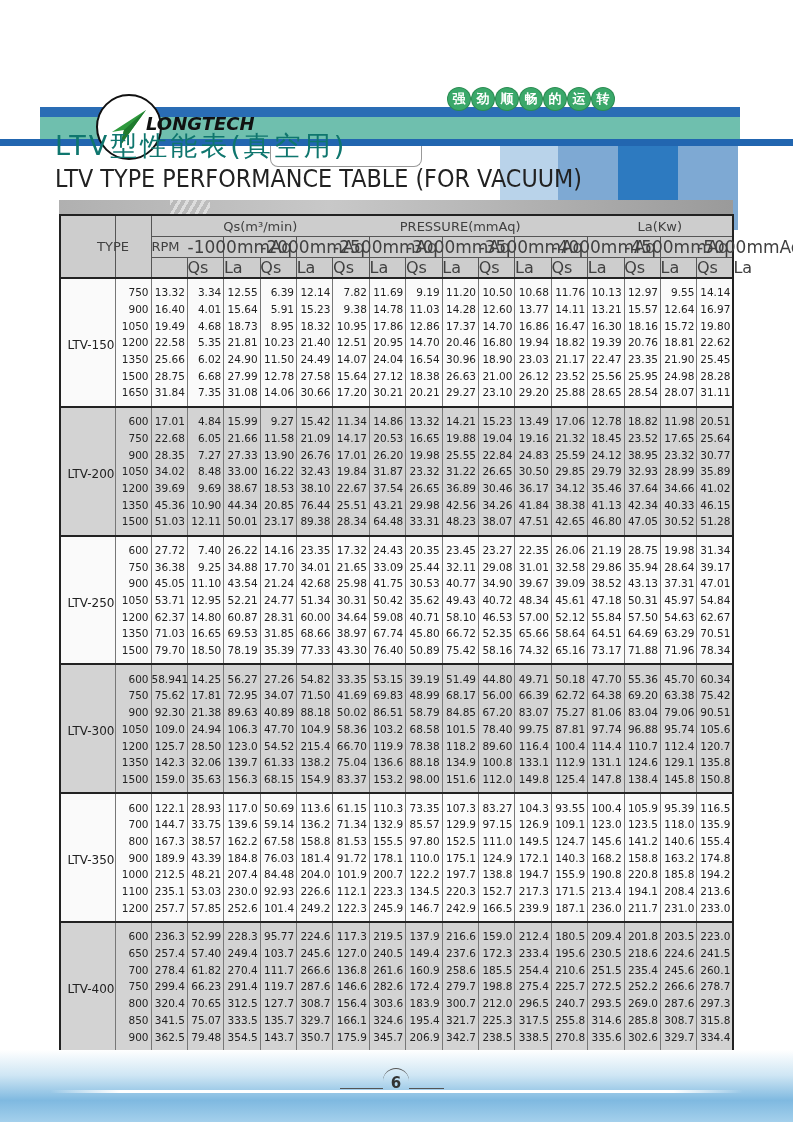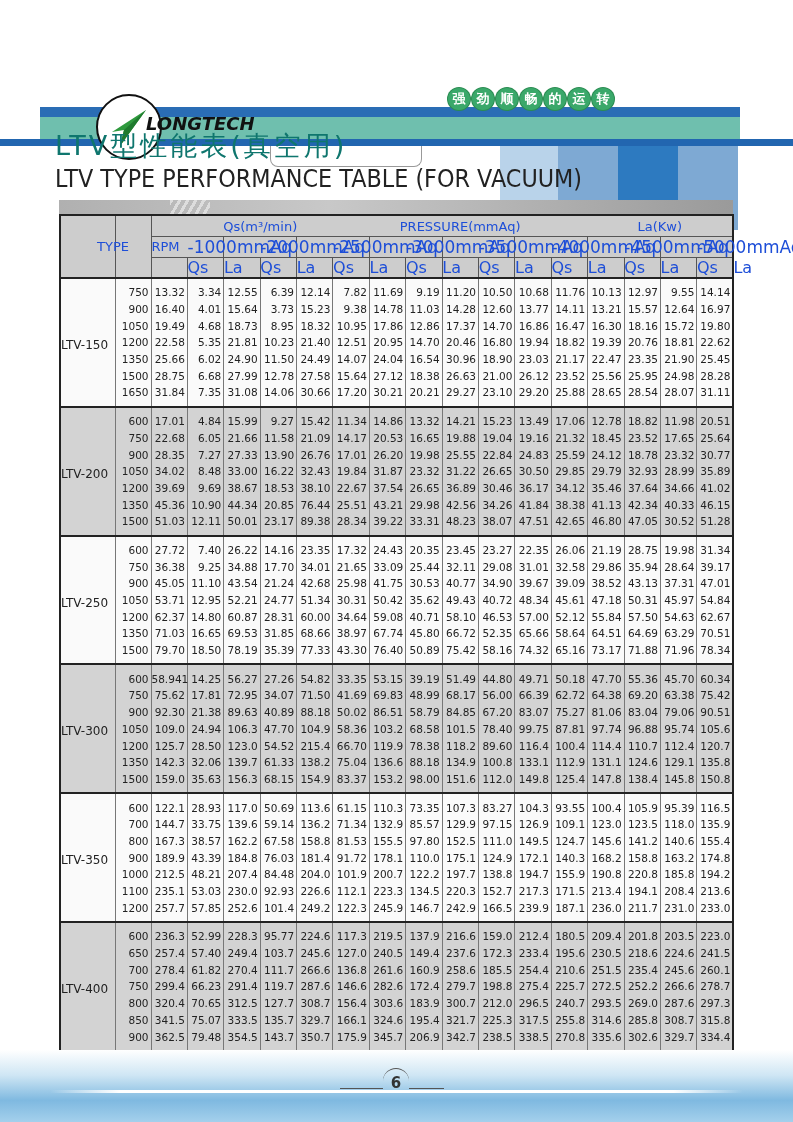--- a/index.html
+++ b/index.html
@@ -19,28 +19,28 @@
   .logo-arrow{position:absolute;left:108px;top:108px;width:40px;height:40px;}
   .logo-text{position:absolute;left:146px;top:113px;font-family:"DejaVu Sans",sans-serif;font-weight:bold;font-style:italic;font-size:18px;color:#111;letter-spacing:0px;}
   .slogan{position:absolute;left:448px;top:88px;display:flex;gap:2px;}
   .slogan span{display:inline-block;width:22px;height:22px;border-radius:50%;background:#3aa86a;color:#fff;font-size:13px;font-weight:bold;line-height:22px;text-align:center;box-shadow:0 0 0 1px #2b8c52;}
   .title-cn{position:absolute;left:55px;top:128px;font-size:27px;letter-spacing:3px;color:#0f766e;}
   .title-en{position:absolute;left:55px;top:165px;font-size:24px;color:#222;letter-spacing:0px;transform:scaleX(0.93);transform-origin:left top;}
   .title-bar{position:absolute;left:59px;top:200px;width:674px;height:14px;background:linear-gradient(90deg,#b0b0b0,#c8c8c8 40%,#9a9a9a);}
   .title-bar-stripe{position:absolute;left:170px;top:200px;width:40px;height:14px;background:repeating-linear-gradient(120deg,#ddd 0 3px,transparent 3px 7px);}
   table.perf{position:absolute;left:59px;top:214px;width:674px;border-collapse:collapse;font-size:10.5px;table-layout:fixed;}
   table.perf th, table.perf td{border-left:1px solid #777;border-right:1px solid #777;padding:0;}
-  table.perf thead th{background:#cdcdcd;font-weight:normal;color:#1d4ed8;text-align:center;border:1px solid #555;padding-left:36px;}
+  table.perf thead th{background:#cdcdcd;font-weight:normal;color:#404040;text-align:center;border:1px solid #555;padding-left:36px;}
   table.perf thead tr.r1 th{height:20px;font-size:13px;}
   table.perf thead tr.r2 th{height:18px;font-size:17px;text-align:right;}
   table.perf thead tr.r3 th{height:19px;font-size:16px;}
   table.perf thead{border:2px solid #222;}
   table.perf tbody{border:2px solid #222;}
   table.perf tbody td{text-align:right;padding-right:2px;height:16.7px;color:#222;}
-  table.perf tbody td.type{text-align:left;padding:0;font-size:12px;}
+  table.perf tbody td.type{text-align:right;padding:0;font-size:12px;}
   table.perf tbody tr.first td{padding-top:5px;}
   table.perf tbody tr.last td{padding-bottom:5px;}
   table.perf tbody.alt td{background:#d3d3d3;}
   table.perf tbody.plain td{background:#fafafa;}
   .footer{position:absolute;left:0;top:1050px;width:793px;height:72px;background:linear-gradient(180deg,#fff 0%,#cfe6f4 35%,#7fb9e0 70%,#a4d0ec 100%);}
   .footer-line{position:absolute;left:50px;top:1090px;width:693px;height:3px;background:linear-gradient(90deg,transparent,#fff 10%,#fff 90%,transparent);}
   .page-num{position:absolute;left:383px;top:1068px;width:26px;height:26px;font-size:15px;font-weight:bold;color:#333;text-align:center;line-height:28px;border-top:1px solid #555;border-radius:13px 13px 0 0;}
   .pn-wing-l{position:absolute;left:340px;top:1078px;width:43px;height:10px;border-bottom:1px solid #555;}
   .pn-wing-r{position:absolute;left:409px;top:1078px;width:35px;height:10px;border-bottom:1px solid #555;}
 </style>
@@ -144,21 +144,21 @@
         <td>10.13</td>
         <td>12.97</td>
         <td>9.55</td>
         <td>14.14</td>
       </tr>
       <tr>
         <td>900</td>
         <td>16.40</td>
         <td>4.01</td>
         <td>15.64</td>
-        <td>3.73</td>
+        <td>5.91</td>
         <td>15.23</td>
         <td>9.38</td>
         <td>14.78</td>
         <td>11.03</td>
         <td>14.28</td>
         <td>12.60</td>
         <td>13.77</td>
         <td>14.11</td>
         <td>13.21</td>
         <td>15.57</td>
@@ -309,21 +309,21 @@
         <td>13.90</td>
         <td>26.76</td>
         <td>17.01</td>
         <td>26.20</td>
         <td>19.98</td>
         <td>25.55</td>
         <td>22.84</td>
         <td>24.83</td>
         <td>25.59</td>
         <td>24.12</td>
-        <td>18.78</td>
+        <td>38.95</td>
         <td>23.32</td>
         <td>30.77</td>
       </tr>
       <tr>
         <td>1050</td>
         <td>34.02</td>
         <td>8.48</td>
         <td>33.00</td>
         <td>16.22</td>
         <td>32.43</td>
@@ -378,21 +378,21 @@
         <td>46.15</td>
       </tr>
       <tr class=" last">
         <td>1500</td>
         <td>51.03</td>
         <td>12.11</td>
         <td>50.01</td>
         <td>23.17</td>
         <td>89.38</td>
         <td>28.34</td>
-        <td>39.22</td>
+        <td>64.48</td>
         <td>33.31</td>
         <td>48.23</td>
         <td>38.07</td>
         <td>47.51</td>
         <td>42.65</td>
         <td>46.80</td>
         <td>47.05</td>
         <td>30.52</td>
         <td>51.28</td>
       </tr>

